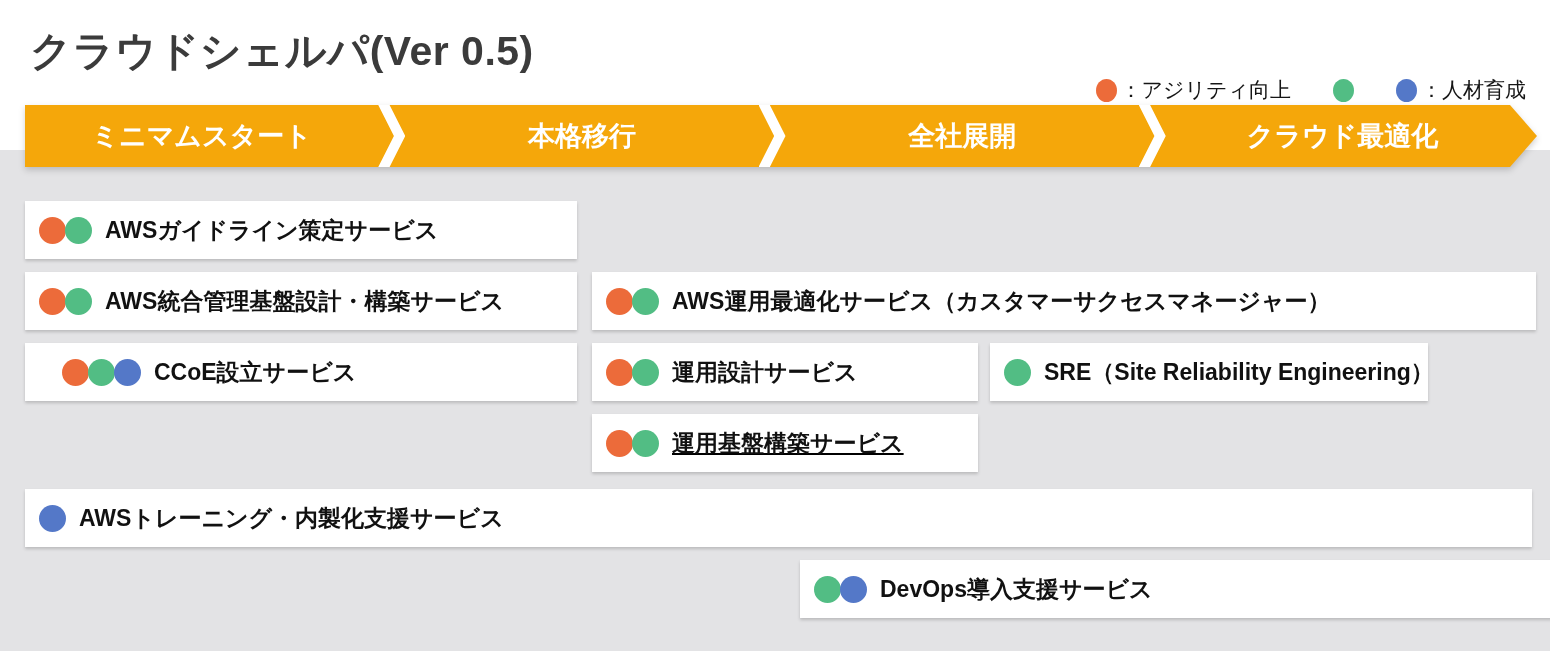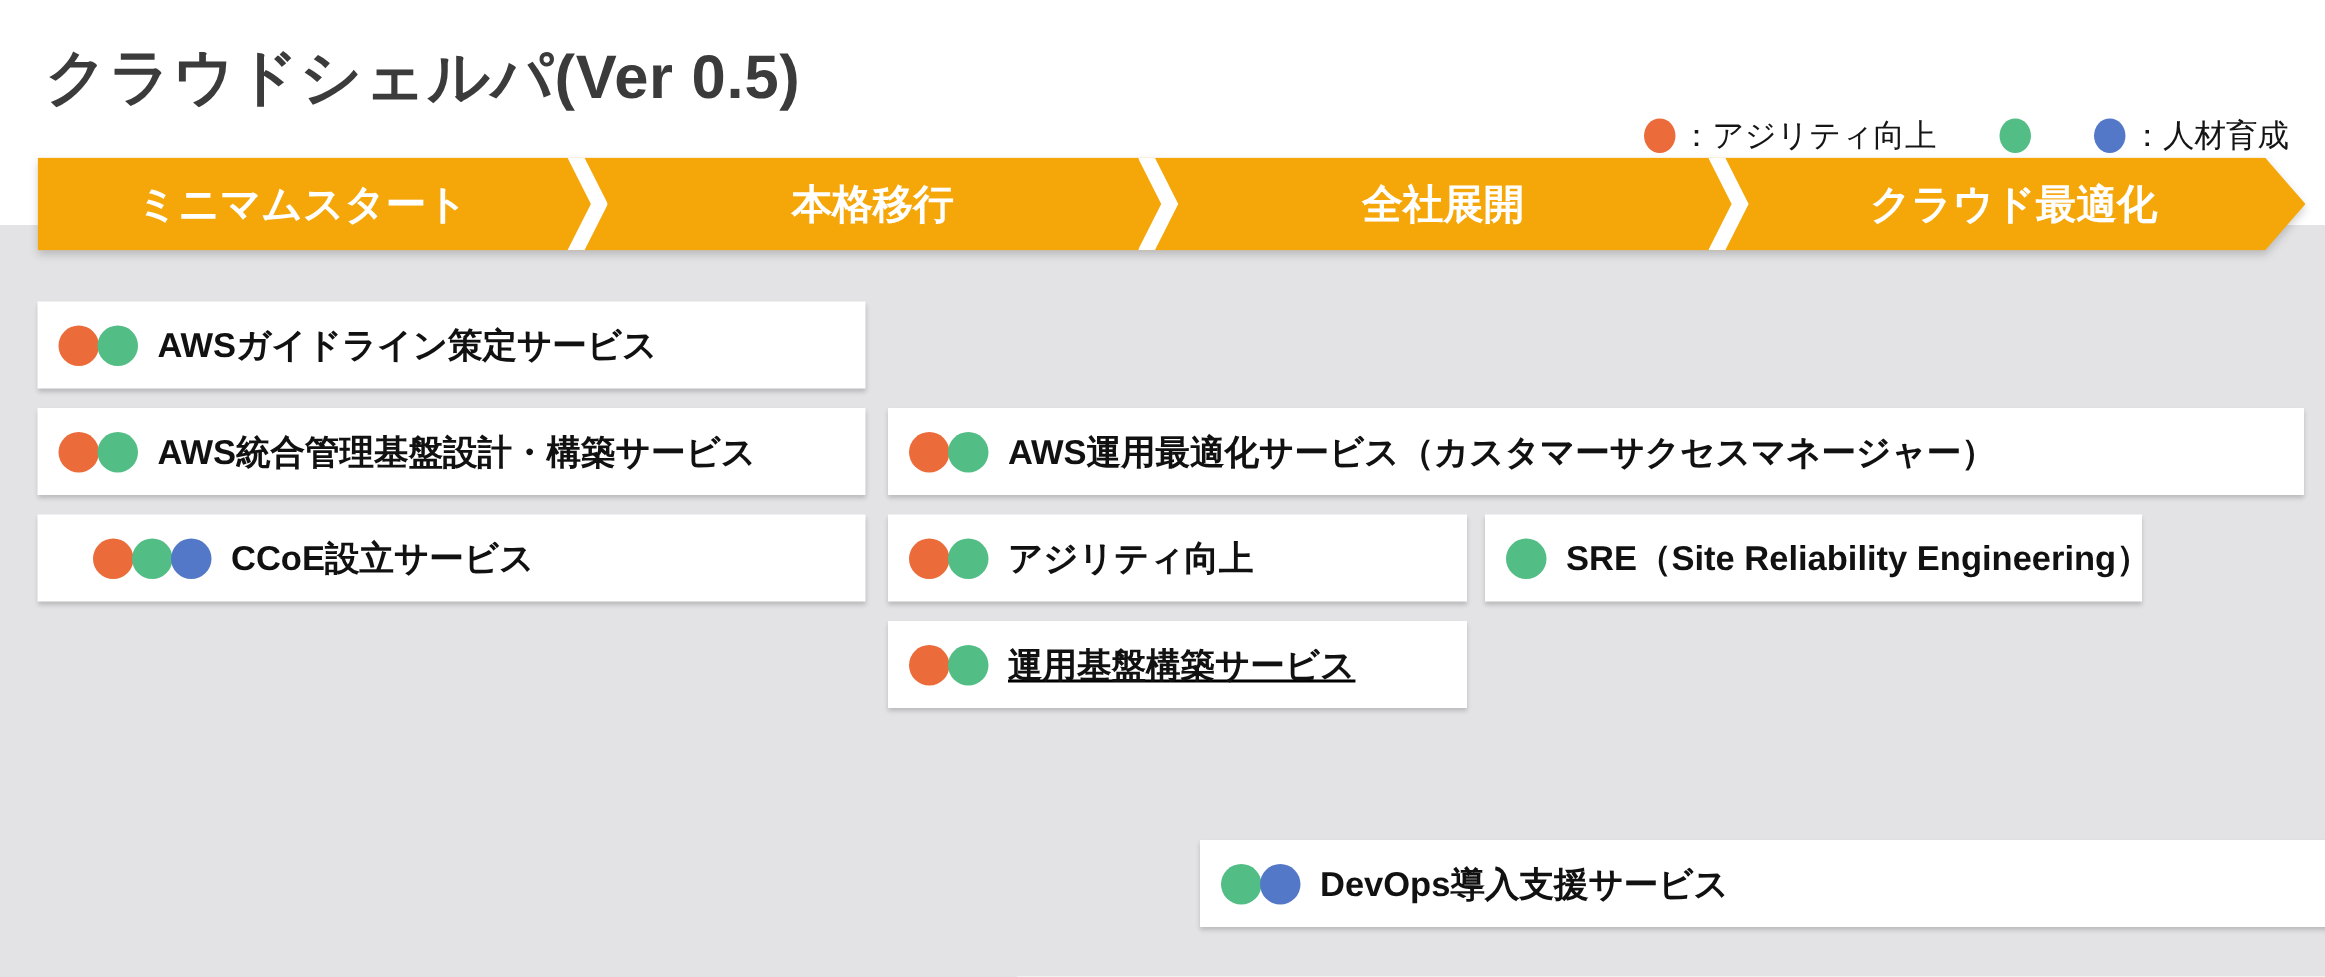--- a/index.html
+++ b/index.html
@@ -130,33 +130,37 @@
 
   <div class="card card-ops-opt">
     <span class="dot dot-governance"></span>
     <span class="dot dot-agility"></span>
     <span class="card-label">AWS運用最適化サービス（カスタマーサクセスマネージャー）</span>
   </div>
 
   <div class="card card-ops-design">
     <span class="dot dot-governance"></span>
     <span class="dot dot-agility"></span>
-    <span class="card-label">アジリティ向上</span>
+    <span class="card-label">運用設計サービス</span>
   </div>
 
   <div class="card card-sre">
     <span class="dot dot-agility"></span>
     <span class="card-label">SRE（Site Reliability Engineering）</span>
   </div>
 
   <div class="card card-ops-platform">
     <span class="dot dot-governance"></span>
     <span class="dot dot-agility"></span>
     <span class="card-label">運用基盤構築サービス</span>
   </div>
 
+  <div class="card card-training">
+    <span class="dot dot-talent"></span>
+    <span class="card-label">AWSトレーニング・内製化支援サービス</span>
+  </div>
 
   <div class="card card-devops">
     <span class="dot dot-agility"></span>
     <span class="dot dot-talent"></span>
     <span class="card-label">DevOps導入支援サービス</span>
   </div>
 </div>
 
 </body></html>

